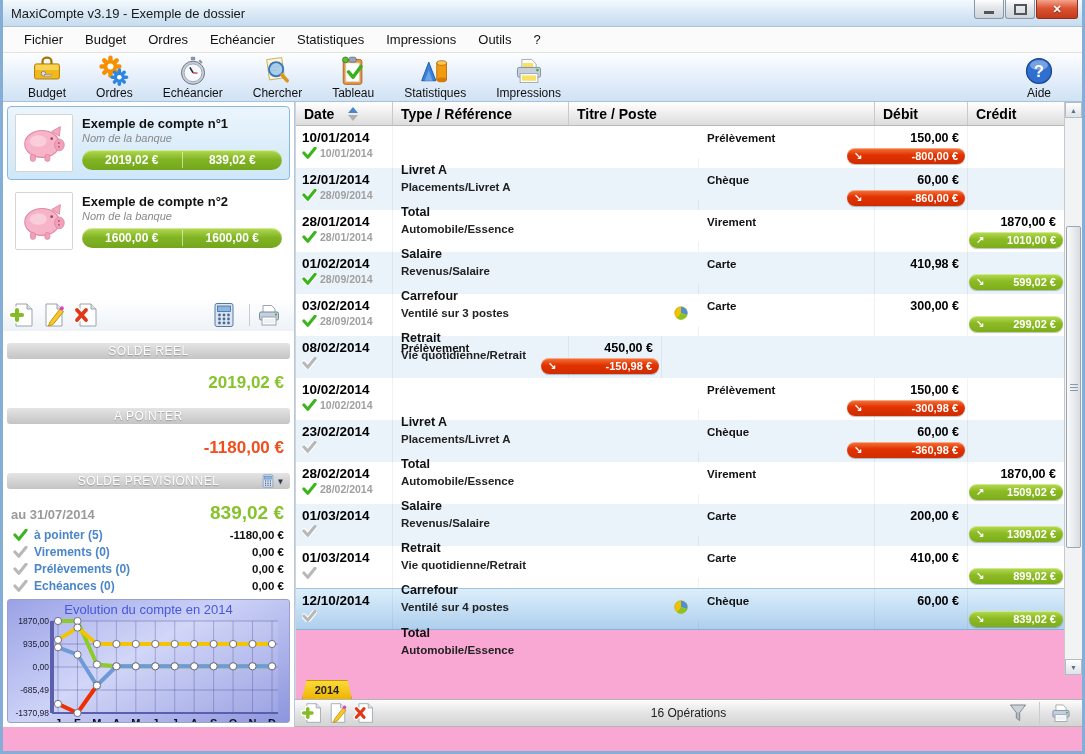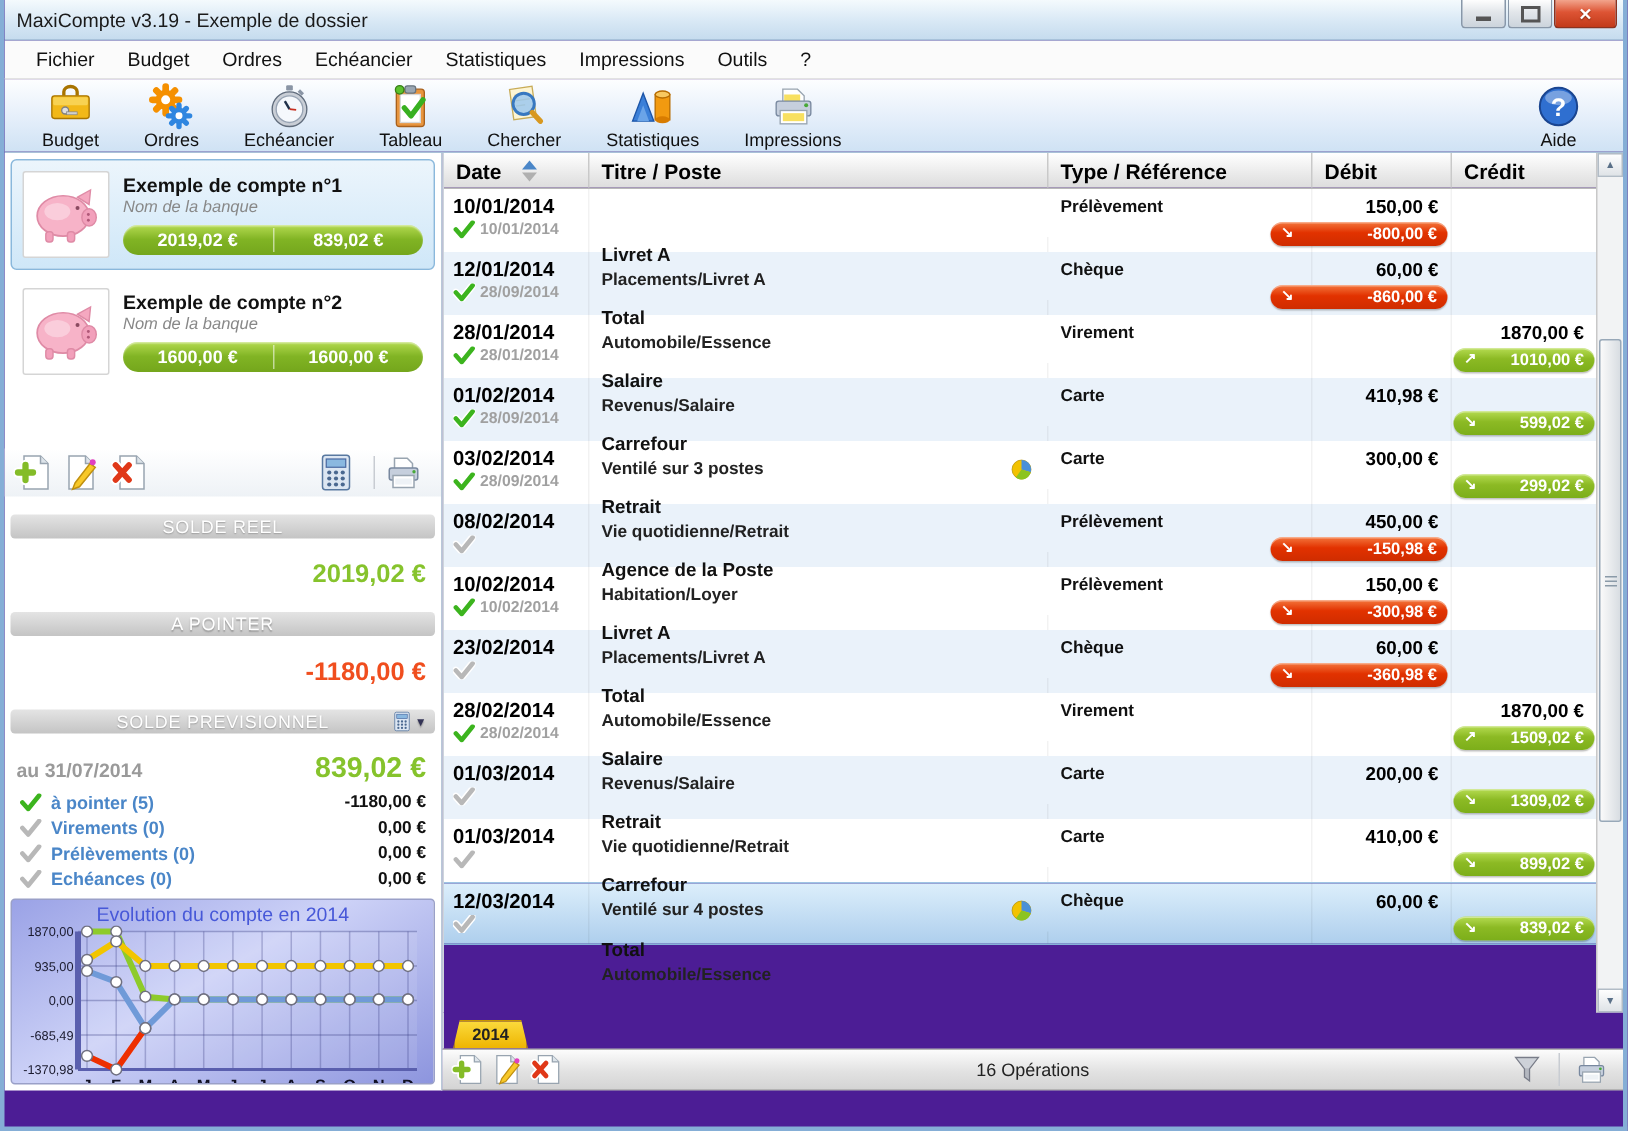--- a/index.html
+++ b/index.html
@@ -1,16 +1,16 @@
 <!DOCTYPE html>
 <html><head>
 <meta charset="utf-8">
 <style>
   html,body{margin:0;padding:0;background:#9fb6cf;font-family:"Liberation Sans",sans-serif;}
-  .window{position:relative;width:1085px;height:754px;box-sizing:border-box;border:3px solid #85aed6;border-top:none;background:#4c1d95;overflow:hidden;}
+  .window{position:relative;width:1085px;height:754px;box-sizing:border-box;border:3px solid #85aed6;border-top:none;background:#f9a8d4;overflow:hidden;}
   
   .titlebar{height:26px;background:linear-gradient(#f4fafd,#d8e8f5 55%,#c6dcee);border-bottom:1px solid #a8c2da;display:flex;align-items:center;position:relative;}
   .title-text{font-size:13px;color:#1a1a1a;padding-left:8px;}
   .winbtns{position:absolute;top:0;right:4px;display:flex;}
   .winbtn{width:28px;height:18px;border:1px solid #8897a8;border-top:none;background:linear-gradient(#fefefe,#e2e6ea 45%,#ccd4dc);display:flex;align-items:center;justify-content:center;border-radius:0 0 3px 3px;margin-left:1px;cursor:default;}
   .winbtn.close{width:40px;background:linear-gradient(#f2a48c,#dd5434 45%,#c23a1a);border-color:#8a3220;}
   .glyph-min{width:10px;height:3px;background:#555;margin-top:6px;}
   .glyph-max{width:9px;height:7px;border:2px solid #555;}
   .glyph-close{color:#fff;font-size:11px;font-weight:bold;text-shadow:0 1px 1px #7a2a10;}
   
@@ -194,43 +194,43 @@
             <circle cx="18" cy="20" r="10" fill="#f5f8fc" stroke="#98a4b4"></circle>
             <line x1="18" y1="20" x2="14.5" y2="14" stroke="#203048" stroke-width="1.8"></line>
             <line x1="18" y1="20" x2="23" y2="20.5" stroke="#c83020" stroke-width="1.4"></line>
           </svg>
         </span>
         <span class="tlabel">Echéancier</span>
       </div>
       <div class="tbtn">
         <span class="icon tb-ic">
           <svg viewBox="0 0 36 36">
-            <rect x="7" y="5" width="21" height="28" rx="2.5" fill="#e8953e" stroke="#a8601c"></rect>
-            <rect x="10" y="9" width="15" height="21" fill="#fff" stroke="#d8d8d8"></rect>
-            <rect x="13.5" y="2.5" width="8" height="5.5" rx="1.8" fill="#9aa6b2" stroke="#68747f"></rect>
-            <circle cx="9.5" cy="5.5" r="3.2" fill="#5cc22c" stroke="#388018"></circle>
-            <path d="M13 19 l5 6 l9 -12" stroke="#38b020" stroke-width="4" fill="none" stroke-linecap="round" stroke-linejoin="round"></path>
-          </svg>
-        </span>
-        <span class="tlabel">Tableau</span>
-      </div>
-      <div class="tbtn">
-        <span class="icon tb-ic">
-          <svg viewBox="0 0 36 36">
             <g transform="rotate(-8 16 16)">
               <rect x="8" y="4" width="17" height="23" fill="#fdf5d4" stroke="#c8ac58"></rect>
               <line x1="11" y1="9" x2="22" y2="9" stroke="#d8c488"></line>
               <line x1="11" y1="13" x2="22" y2="13" stroke="#d8c488"></line>
               <line x1="11" y1="17" x2="18" y2="17" stroke="#d8c488"></line>
             </g>
             <circle cx="17" cy="16" r="8" fill="rgba(150,198,240,.8)" stroke="#3878c0" stroke-width="2.2"></circle>
             <line x1="23.5" y1="22.5" x2="29.5" y2="29" stroke="#d89820" stroke-width="4" stroke-linecap="round"></line>
           </svg>
         </span>
         <span class="tlabel">Chercher</span>
+      </div>
+      <div class="tbtn">
+        <span class="icon tb-ic">
+          <svg viewBox="0 0 36 36">
+            <rect x="7" y="5" width="21" height="28" rx="2.5" fill="#e8953e" stroke="#a8601c"></rect>
+            <rect x="10" y="9" width="15" height="21" fill="#fff" stroke="#d8d8d8"></rect>
+            <rect x="13.5" y="2.5" width="8" height="5.5" rx="1.8" fill="#9aa6b2" stroke="#68747f"></rect>
+            <circle cx="9.5" cy="5.5" r="3.2" fill="#5cc22c" stroke="#388018"></circle>
+            <path d="M13 19 l5 6 l9 -12" stroke="#38b020" stroke-width="4" fill="none" stroke-linecap="round" stroke-linejoin="round"></path>
+          </svg>
+        </span>
+        <span class="tlabel">Tableau</span>
       </div>
       <div class="tbtn">
         <span class="icon tb-ic">
           <svg viewBox="0 0 36 36">
             <path d="M3 29 L11 8 L19 29 Z" fill="#3a7fd8" stroke="#1c55a8"></path>
             <path d="M6.5 29 L11 17 L15.5 29 Z" fill="#6aa4e8"></path>
             <rect x="20" y="9" width="11" height="19" fill="#f29a10" stroke="#b86c00"></rect>
             <ellipse cx="25.5" cy="9" rx="5.5" ry="2.6" fill="#f8c860" stroke="#b86c00"></ellipse>
             <ellipse cx="25.5" cy="28" rx="5.5" ry="2.6" fill="#d87c00"></ellipse>
           </svg>
@@ -561,25 +561,25 @@
       <div class="scroll-area">
         <div class="table-col">
           <div class="thead">
             <div class="th c-date">
               <span>Date</span>
               <span class="sort-arrows">
                   <span class="tri-up"></span>
                   <span class="tri-down"></span>
                 </span>
             </div>
+            <div class="th c-type">
+                <span>Type / Référence</span>
+              </div>
             <div class="th c-title">
                 <span>Titre / Poste</span>
-              </div>
-            <div class="th c-type">
-                <span>Type / Référence</span>
               </div>
             <div class="th c-debit">
                 <span>Débit</span>
               </div>
             <div class="th c-credit">
                 <span>Crédit</span>
               </div>
           </div>
           <div id="rows-holder">
   <div class="trow">
@@ -774,27 +774,20 @@
       <div class="pointed-line">
         <span class="icon row-check">
                       <svg viewBox="0 0 17 14">
                         <path d="M2 7 L6.5 12 L15 1.5" stroke="#fff" stroke-width="6" fill="none" stroke-linecap="round" stroke-linejoin="round"></path>
                         <path d="M2 7 L6.5 12 L15 1.5" stroke="#b8b8b8" stroke-width="3.6" fill="none" stroke-linecap="round" stroke-linejoin="round"></path>
                       </svg>
                     </span>
         <span class="pointed-date"></span>
       </div>
     </div>
-    <div class="c-title cell-title">
-      <div class="row-title">Agence de la Poste</div>
-      <div class="cat-line">
-        <span class="row-cat">Habitation/Loyer</span>
-        <span class="pie-wrap icon row-pie"></span>
-      </div>
-    </div>
     <div class="c-type cell-type">Prélèvement</div>
     <div class="c-debit cell-amt">
       <span class="amt">450,00 €</span>
       <span class="badge-slot-debit">
                     <span class="badge red">
                       <span class="arrow">↘</span>
                       <span>-150,98 €</span>
                     </span>
                   </span>
     </div>
@@ -985,21 +978,21 @@
                     <span class="badge green">
                       <span class="arrow">↘</span>
                       <span>899,02 €</span>
                     </span>
                   </span>
     </div>
   </div>
 
   <div class="trow selected">
     <div class="c-date cell-date">
-      <div class="row-date">12/03/2014</div>
+      <div class="row-date">12/10/2014</div>
       <div class="pointed-line">
         <span class="icon row-check">
                       <svg viewBox="0 0 17 14">
                         <path d="M2 7 L6.5 12 L15 1.5" stroke="#fff" stroke-width="6" fill="none" stroke-linecap="round" stroke-linejoin="round"></path>
                         <path d="M2 7 L6.5 12 L15 1.5" stroke="#b8b8b8" stroke-width="3.6" fill="none" stroke-linecap="round" stroke-linejoin="round"></path>
                       </svg>
                     </span>
         <span class="pointed-date"></span>
       </div>
     </div>

